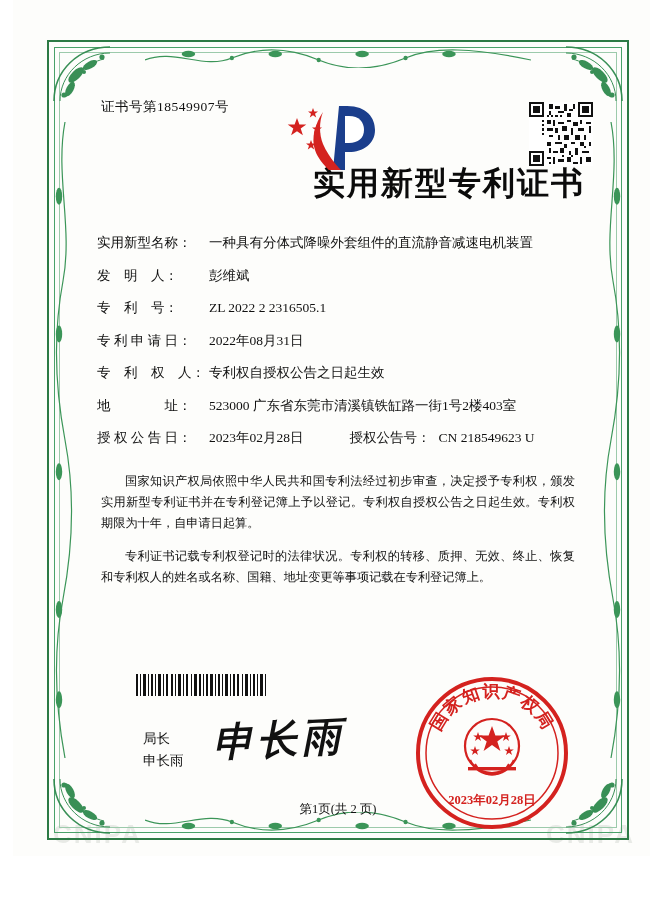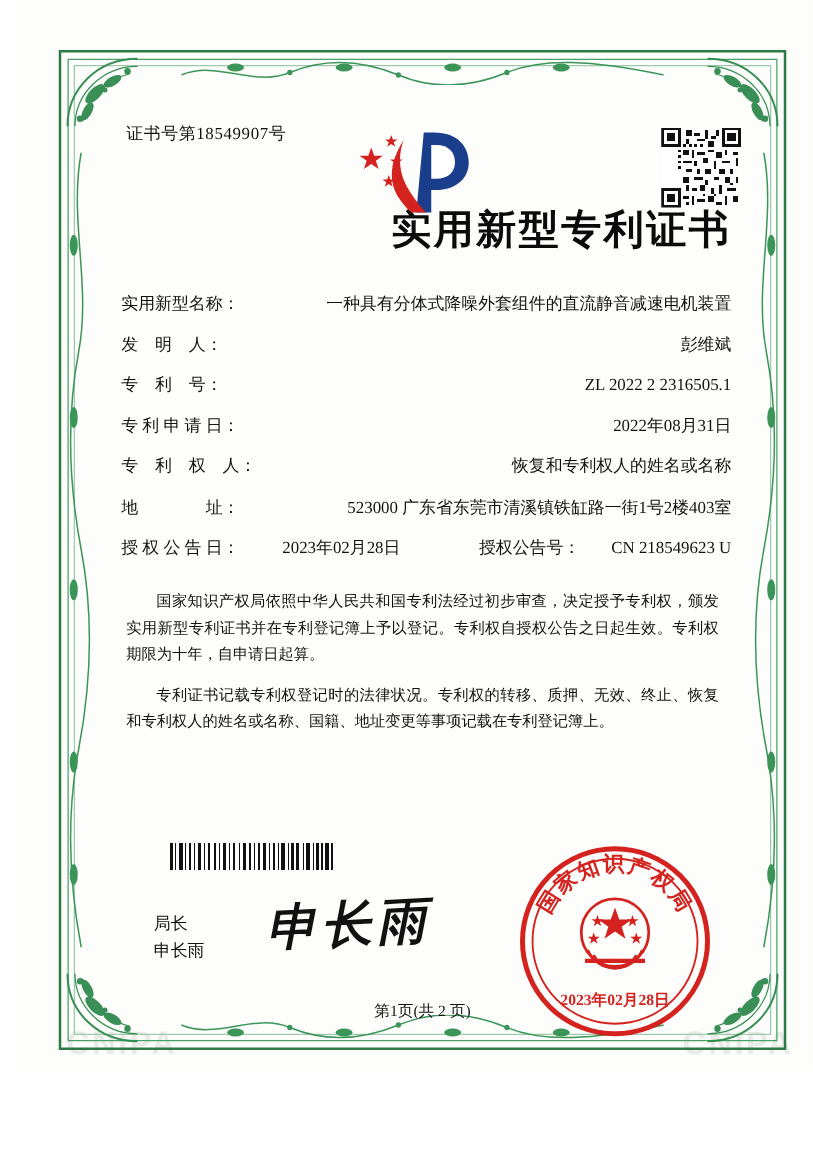--- a/index.html
+++ b/index.html
@@ -144,21 +144,20 @@
   .fields {
     margin: 30px 0 0 6px;
     font-size: 13.5px;
     color: #111;
     line-height: 1;
   }
   .row {
     display: flex;
     align-items: baseline;
     margin-bottom: 19px;
-    justify-content: space-between;
   }
   .label {
     flex: none;
     font-size: 13.5px;
     color: #111;
     white-space: pre;
   }
   .label.w1 { width: 112px; }
   .value {
     font-size: 13.5px;
@@ -185,21 +184,21 @@
   .barcode {
     position: absolute;
     left: 88px; top: 634px;
     width: 132px; height: 22px;
   }
   .barcode svg { width: 100%; height: 100%; display: block; }
 
   
   .sign-block {
     position: absolute;
-    left: 76px; top: 688px;
+    left: 96px; top: 688px;
     font-size: 13.5px;
     color: #111;
     line-height: 22px;
   }
   .handwriting {
     position: absolute;
     left: 166px; top: 672px;
     font-size: 40px;
     font-family: "Liberation Serif", serif;
     color: #111;
@@ -484,21 +483,21 @@
       <div class="row">
         <span class="label w1">专　利　号：</span>
         <span class="value">ZL 2022 2 2316505.1</span>
       </div>
       <div class="row">
         <span class="label w1">专 利 申 请 日：</span>
         <span class="value">2022年08月31日</span>
       </div>
       <div class="row">
         <span class="label w1">专　利　权　人：</span>
-        <span class="value">恢复和专利权人的姓名或名称</span>
+        <span class="value">专利权自授权公告之日起生效</span>
       </div>
       <div class="row">
         <span class="label w1">地　　　　址：</span>
         <span class="value">523000 广东省东莞市清溪镇铁缸路一街1号2楼403室</span>
       </div>
       <div class="row">
         <span class="label w1">授 权 公 告 日：</span>
         <span class="value">2023年02月28日</span>
         <span class="label inline-label">授权公告号：</span>
         <span class="value" style="margin-left:8px">CN 218549623 U</span>

